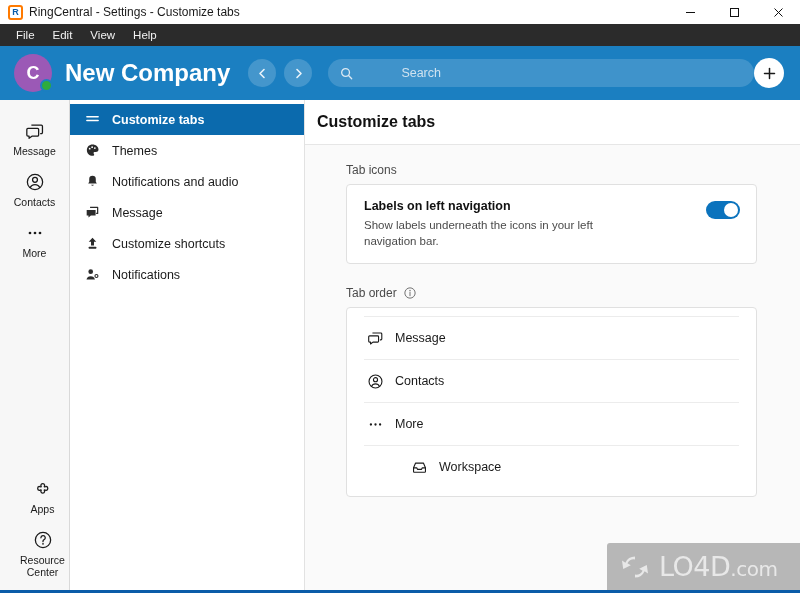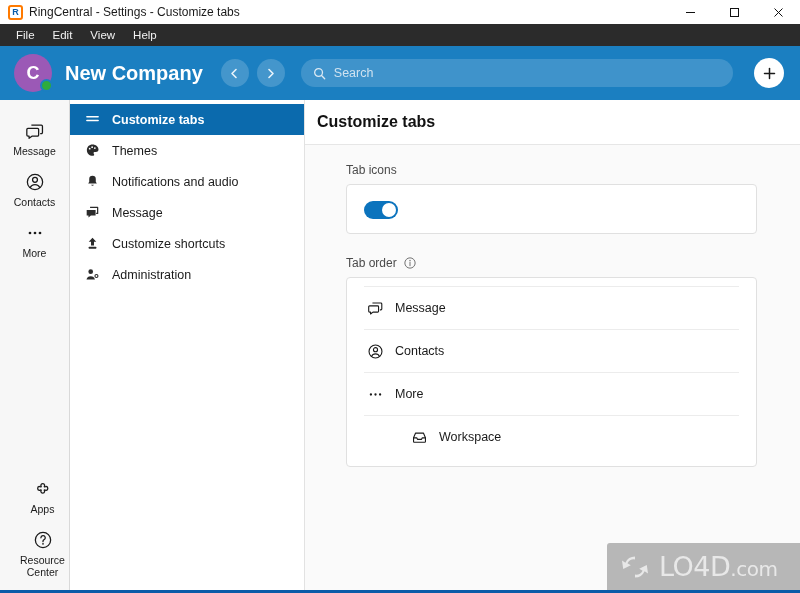--- a/index.html
+++ b/index.html
@@ -84,39 +84,40 @@
     background: #9b59b6;
     display: flex; align-items: center; justify-content: center;
     color: #ffffff; font-size: 18px; font-weight: bold;
   }
   .presence {
     position: absolute; right: -1px; bottom: 0px;
     width: 13px; height: 13px; border-radius: 50%;
     background: #2eab3d; border: 2px solid #1b7fc1;
   }
   .company {
-    color: #ffffff; font-size: 20px; font-weight: bold;
+    color: #ffffff; font-size: 24px; font-weight: bold;
     margin-left: 13px; white-space: nowrap; text-align: center;
   }
   .navbtns { display: flex; gap: 8px; margin-left: 18px; }
   .navbtn {
     width: 28px; height: 28px; border-radius: 50%;
     background: rgba(255,255,255,0.18);
     display: flex; align-items: center; justify-content: center;
     color: #eaf4fb;
   }
   .searchbar {
     margin-left: 16px;
     flex: 1 1 auto;
     height: 28px;
     max-width: 432px;
     background: rgba(255,255,255,0.16);
     border-radius: 14px;
     display: flex; align-items: center;
     padding: 0 12px;
+    gap: 40px;
   }
   .searchbar .sicon { color: #dce9f3; display: flex; margin-right: 8px; }
   .searchbar .splaceholder { color: #cfe2f0; font-size: 12.5px; }
   .addbtn {
     margin-left: auto;
     width: 30px; height: 30px; border-radius: 50%;
     background: #ffffff;
     display: flex; align-items: center; justify-content: center;
     color: #1a1a1a; font-size: 17px;
     flex: 0 0 30px;
@@ -454,37 +455,41 @@
       </div>
 
       <div class="slist-item">
         <span class="sli-icon">
           <svg width="15" height="15" viewBox="0 0 16 16">
             <circle cx="6.1" cy="5" r="2.5" fill="#2b2b2b"></circle>
             <path d="M1.6 13.4a4.6 4.6 0 0 1 9 0z" fill="#2b2b2b"></path>
             <circle cx="12.2" cy="9.6" r="1.6" fill="none" stroke="#2b2b2b" stroke-width="1.2"></circle>
           </svg>
         </span>
-        <span>Administration</span>
+        <span>Notifications</span>
       </div>
 
     </div>
 
     <div class="main">
 
       <div class="main-header">
         <div class="main-title">Customize tabs</div>
       </div>
 
       <div class="main-body">
 
         <div class="section-label">Tab icons</div>
 
         <div class="card">
           <div class="toggle-row">
+            <div class="toggle-text">
+              <div class="toggle-title">Labels on left navigation</div>
+              <div class="toggle-desc">Show labels underneath the icons in your left navigation bar.</div>
+            </div>
             <div class="switch">
               <div class="knob"></div>
             </div>
           </div>
         </div>
 
         <div class="section-label" style="margin-top:22px;">
           <span>Tab order</span>
           <span class="info-ico">
             <svg width="12" height="12" viewBox="0 0 14 14">

